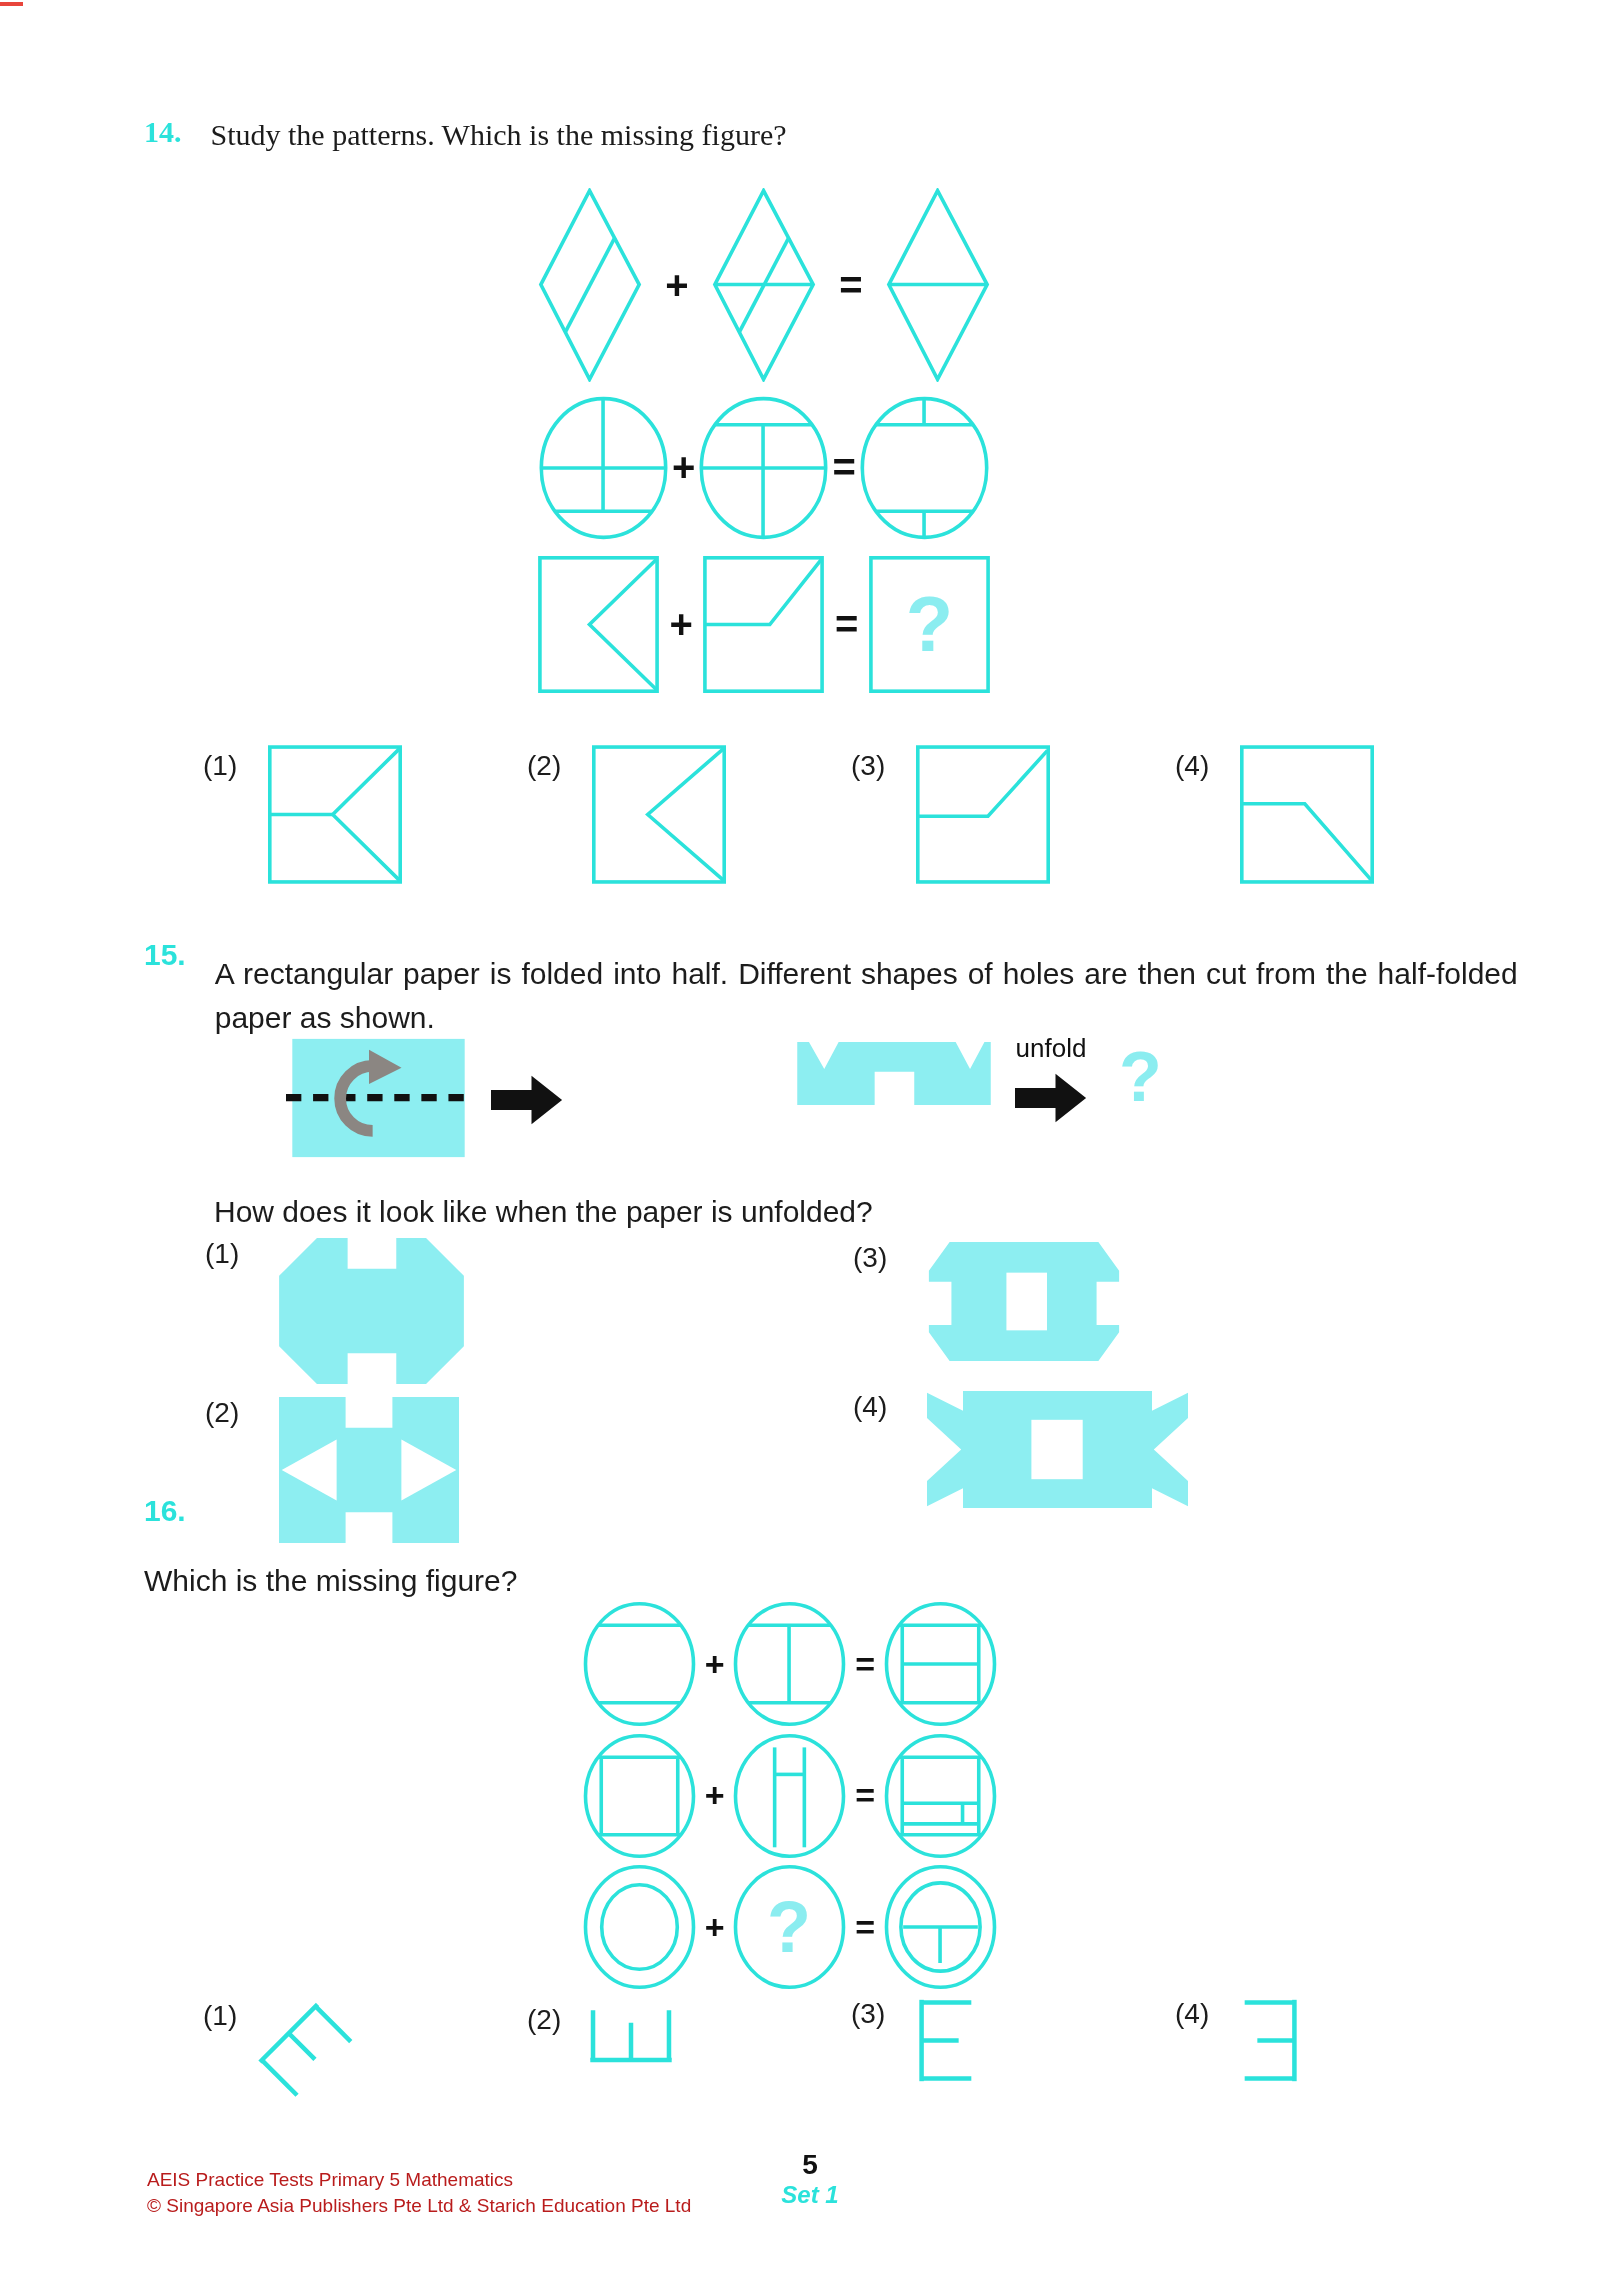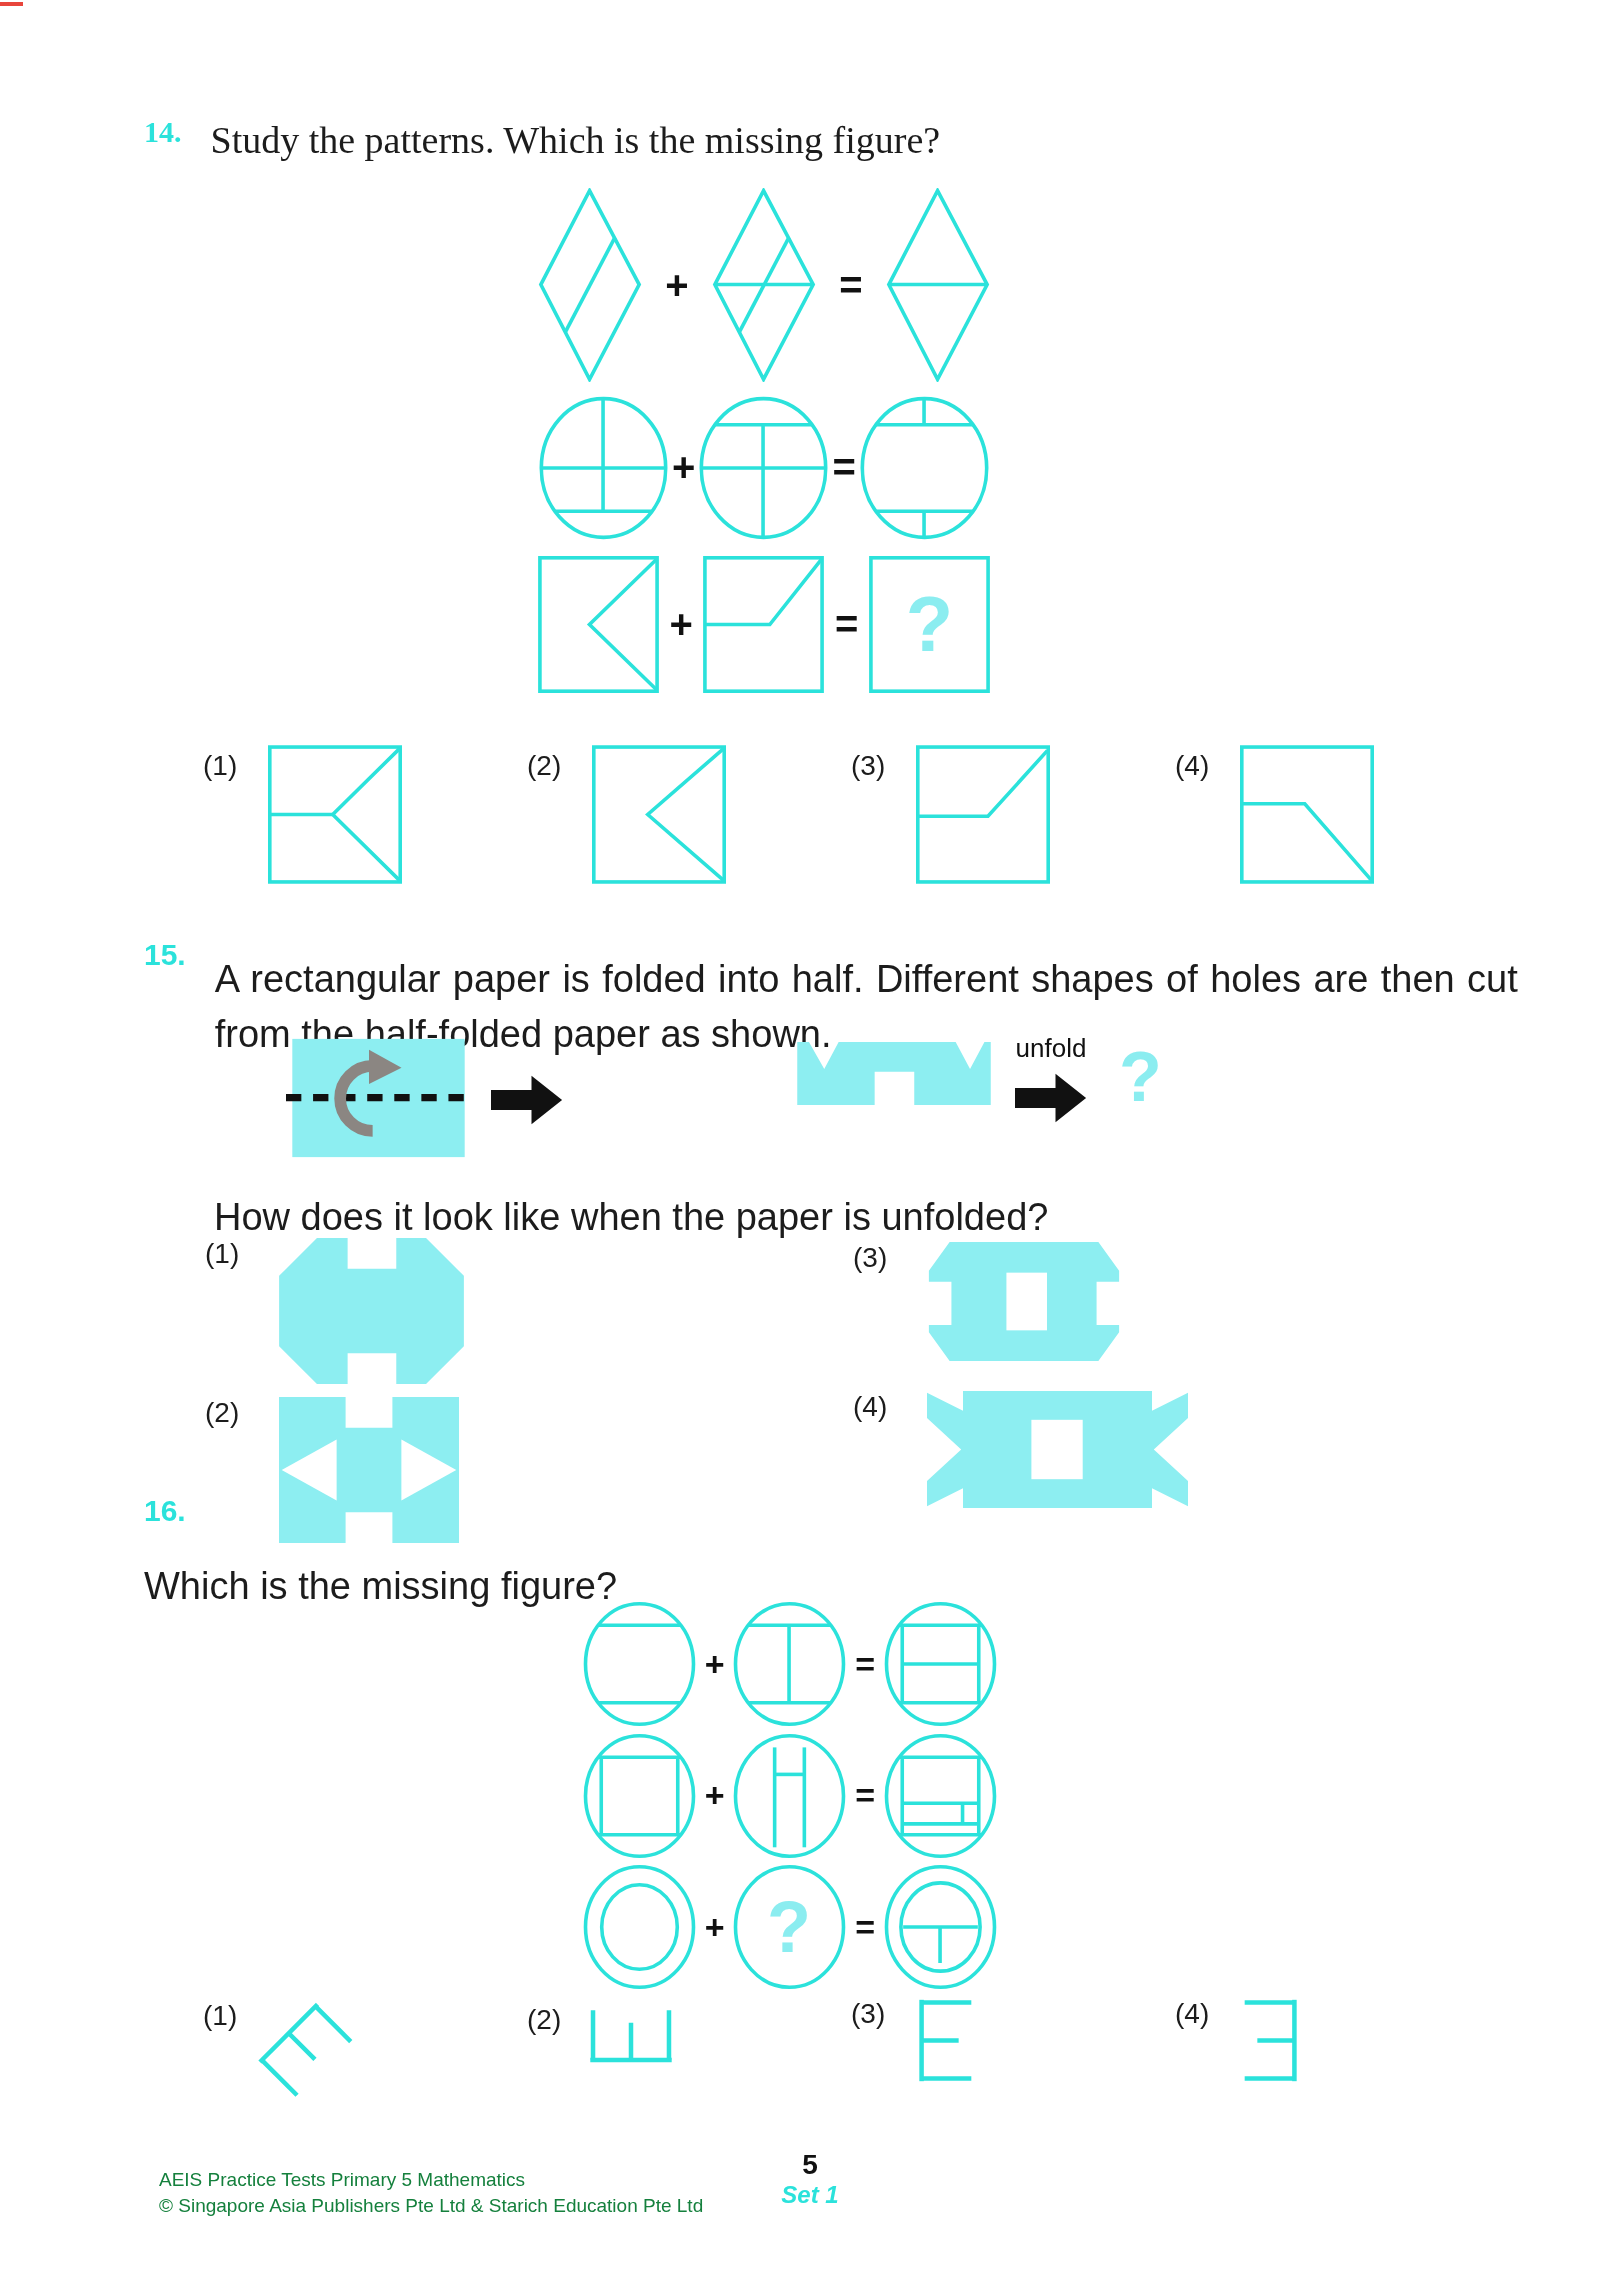--- a/index.html
+++ b/index.html
@@ -1,31 +1,31 @@
 <!DOCTYPE html>
 <html style="font-size:14.4px"><head>
 <meta charset="utf-8">
 <style>
   html,body{margin:0;padding:0;background:#ffffff;}
   #page{position:relative;width:1620px;height:2292px;background:#ffffff;overflow:hidden;
         font-family:"Liberation Sans", sans-serif;color:#1c1c1c;}
   .abs{position:absolute;}
   .qheader{display:flex;gap:29px;align-items:flex-start;}
   .qnum{color:#2be2db;font-weight:bold;font-size:30px;line-height:1.25;}
-  .qtext{font-size:38px;line-height:1.45;}
+  .qtext{font-size:30px;line-height:1.45;}
   .figrow{display:flex;justify-content:space-between;align-items:center;}
   .op{font-size:40px;font-weight:700;color:#111;}
   .op16{font-size:34px;font-weight:700;color:#111;}
   .optlabel{font-size:28px;color:#1c1c1c;}
   .optgroup{display:flex;gap:31px;align-items:flex-start;}
   svg{display:block;}
   .qmark{color:#8bedf0;font-weight:bold;}
   .unfold-col{display:flex;flex-direction:column;align-items:center;gap:5.4px;}
   .unfold-label{font-size:26px;color:#111;}
-  .footer-small{font-size:19px;line-height:1.38;color:#15803d;margin-left:12px;}
+  .footer-small{font-size:19px;line-height:1.38;color:#b91c1c;}
   .page-num{font-size:28px;font-weight:bold;color:#111;}
   .set-label{font-size:24px;font-weight:bold;font-style:italic;color:#2be2db;}
 </style>
 </head>
 <body>
 
 <div id="page">
 
   <div class="abs" style="left:0;top:1.8px;width:23.4px;height:4.5px;background:#e8453c;"></div>
 

